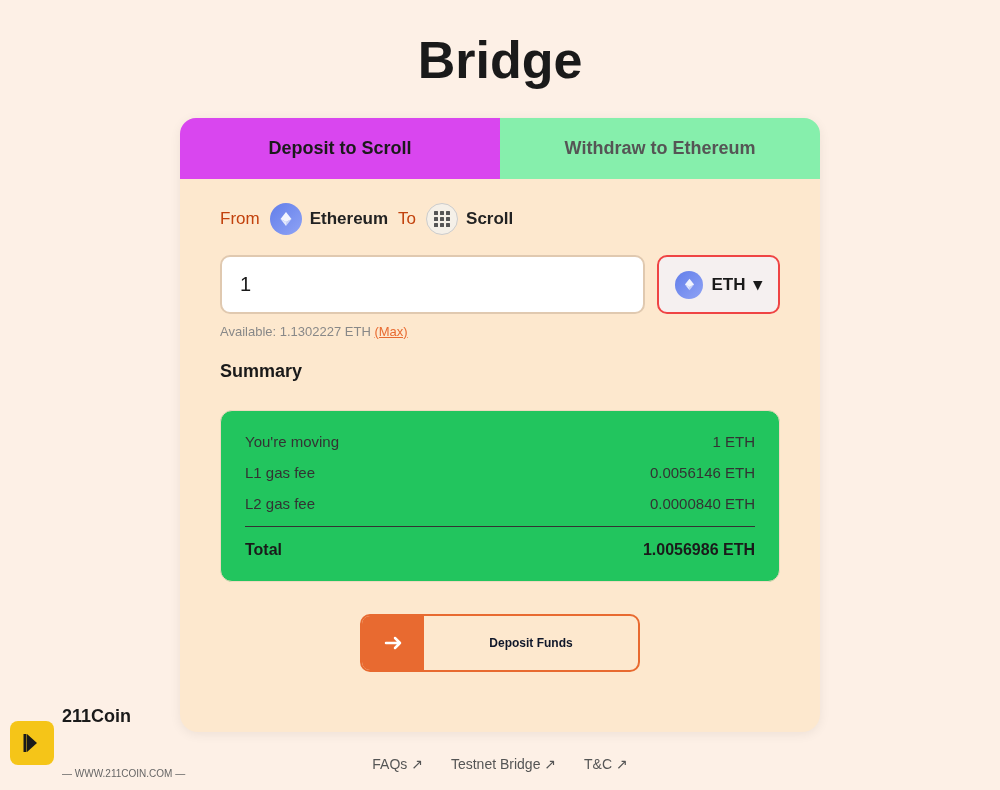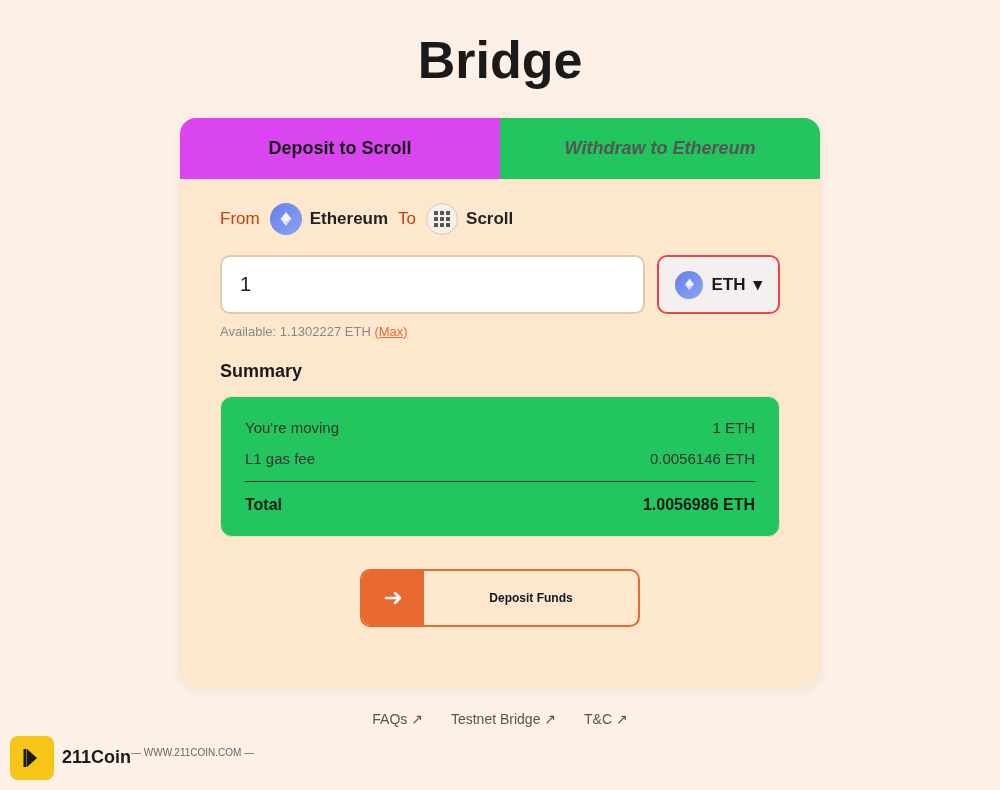--- a/index.html
+++ b/index.html
@@ -51,24 +51,23 @@
     }
 
     .tab.active {
       background-color: #d946ef;
       color: #1a1a1a;
       border-radius: 16px 0 0 0;
       box-shadow: none;
     }
 
     .tab.inactive {
-      background-color: #22c55e;
+      background-color: #86efac;
       color: #555;
       border-radius: 0 16px 0 0;
-      font-style: italic;
     }
 
     .card-body {
       padding: 24px 40px;
     }
 
     .from-to-row {
       display: flex;
       align-items: center;
       gap: 10px;
@@ -160,21 +159,21 @@
     .available-text .max-link {
       color: #e86a30;
       cursor: pointer;
       text-decoration: underline;
     }
 
     .summary-title {
       font-size: 18px;
       font-weight: 600;
       color: #1a1a1a;
-      margin-bottom: 14px;
+      margin-bottom: 28px;
     }
 
     .summary-box {
       background: #22c55e;
       border-radius: 12px;
       padding: 22px 24px;
       border: 1px solid #f0d9bf;
     }
 
     .summary-row {
@@ -271,22 +270,23 @@
       display: flex;
       align-items: center;
       justify-content: center;
       font-size: 20px;
       font-weight: 900;
       color: #1a1a1a;
     }
 
     .logo-text {
       display: flex;
-      flex-direction: row;
+      flex-direction: column;
       line-height: 1.2;
+      gap: 40px;
     }
 
     .logo-name {
       font-size: 18px;
       font-weight: 700;
       color: #1a1a1a;
     }
 
     .logo-url {
       font-size: 10px;
@@ -375,20 +375,24 @@
     <div class="summary-title">Summary</div>
     <div class="summary-box">
       <div class="summary-row">
         <span>You're moving</span>
         <span>1 ETH</span>
       </div>
       <div class="summary-row">
         <span>L1 gas fee</span>
         <span>0.0056146 ETH</span>
       </div>
+      <div class="summary-row">
+        <span>L2 gas fee</span>
+        <span>0.0000840 ETH</span>
+      </div>
       <hr class="summary-divider">
       <div class="summary-total">
         <span>Total</span>
         <span>1.0056986 ETH</span>
       </div>
     </div>
 
     <div class="deposit-btn-row">
       <button class="deposit-btn">
         <div class="deposit-btn-arrow">

